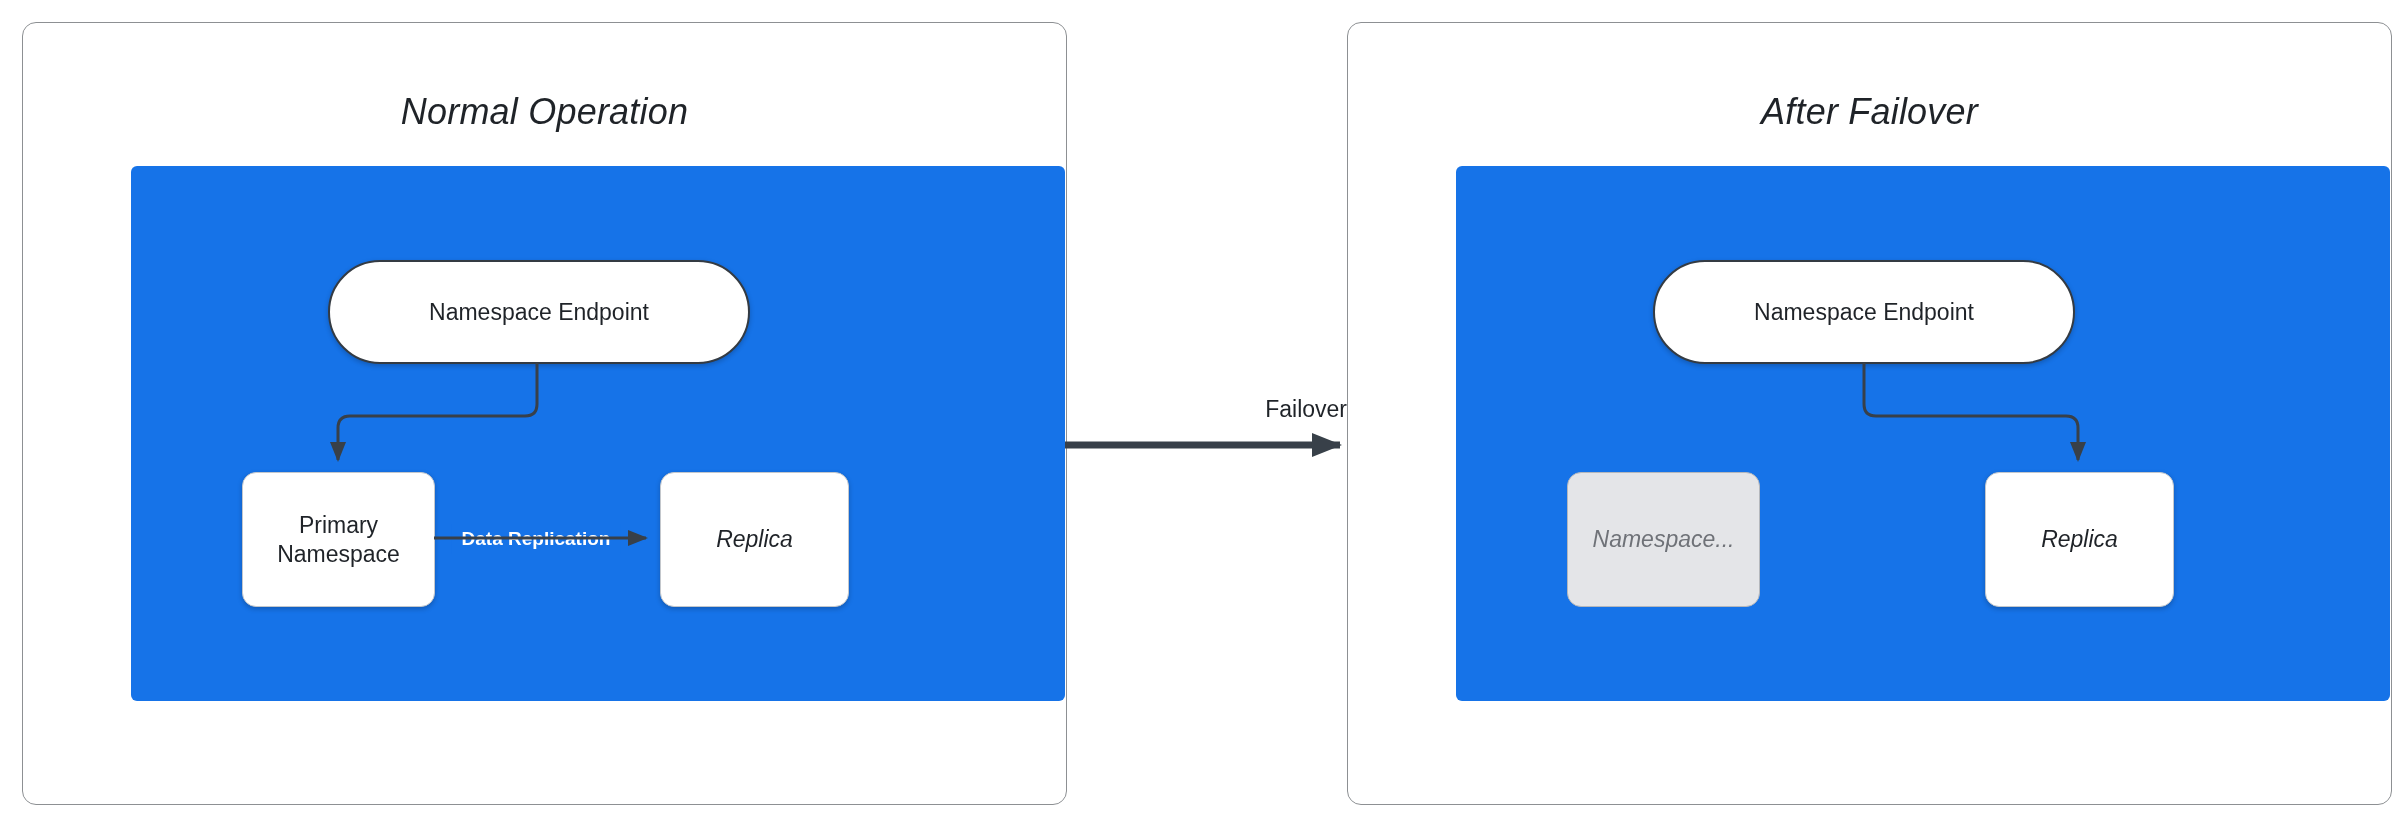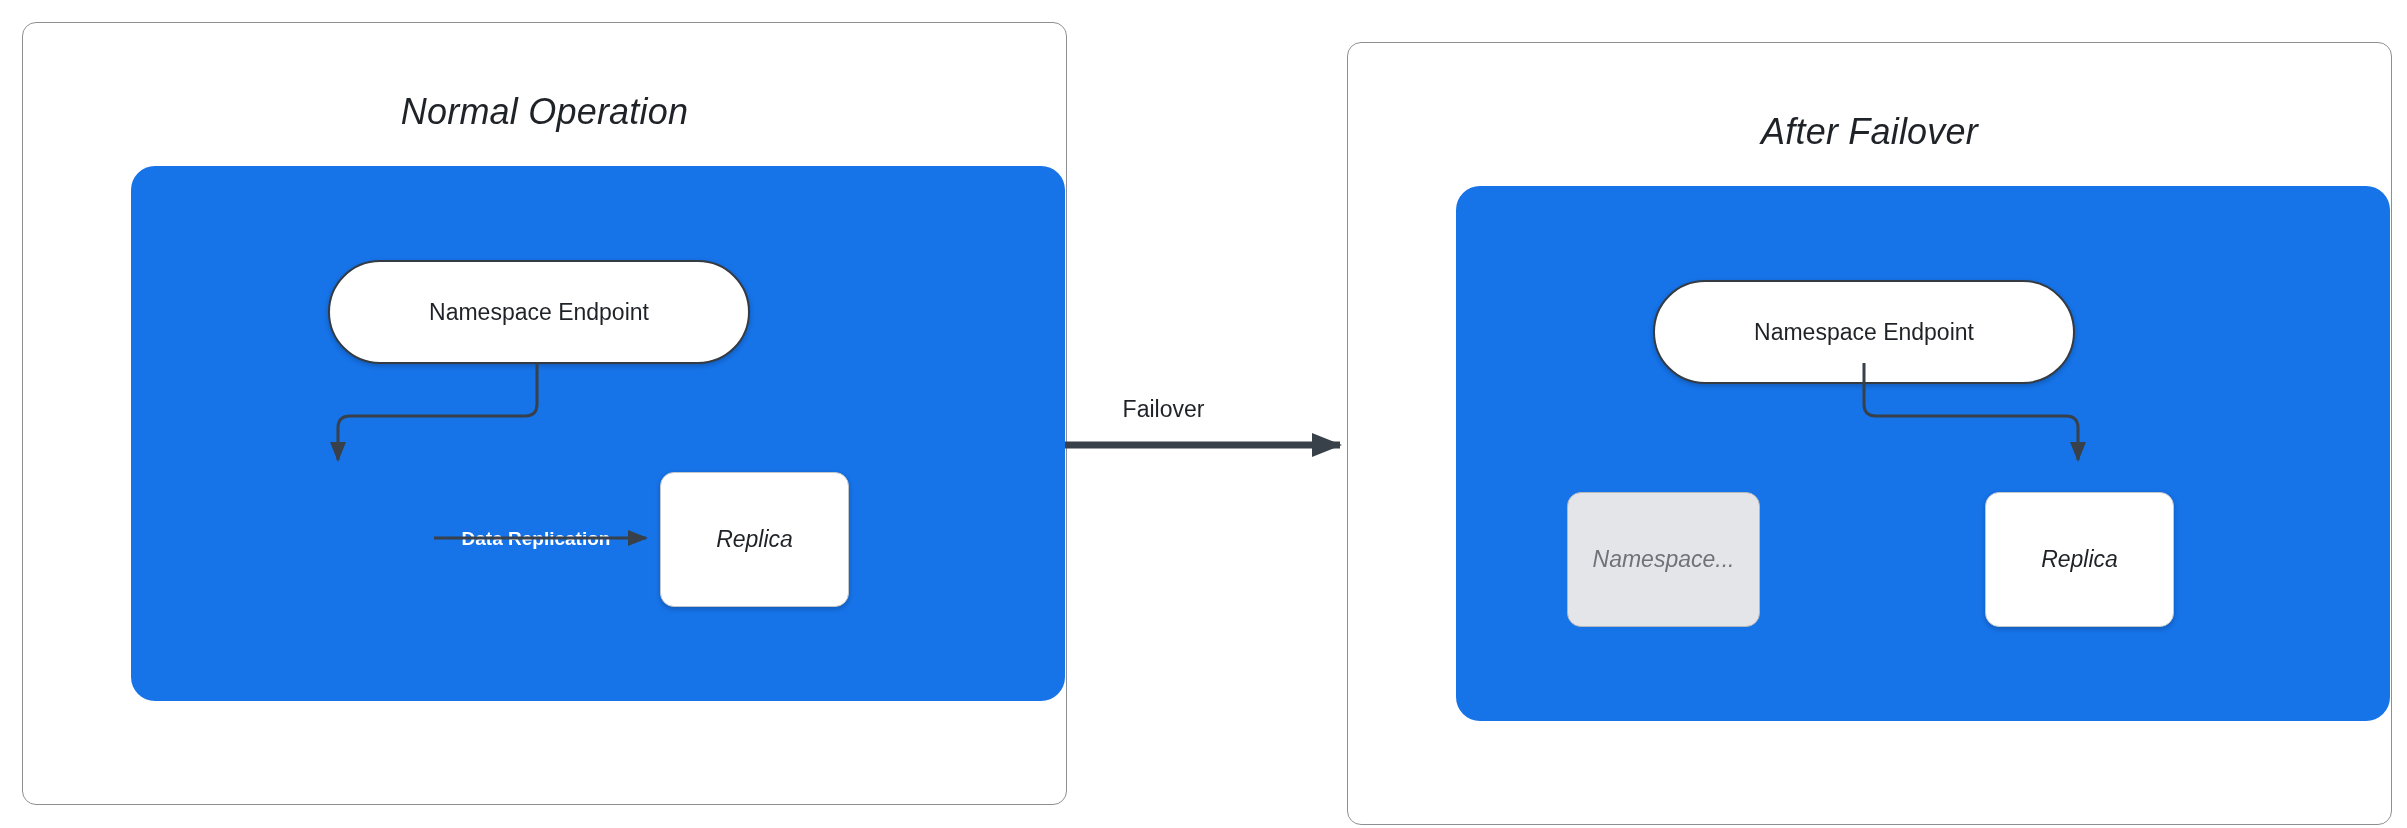--- a/index.html
+++ b/index.html
@@ -19,40 +19,40 @@
     position: absolute;
     top: 22px;
     width: 1045px;
     height: 783px;
     border: 1.5px solid var(--panel_border, #8d9093);
     border-radius: 14px;
     background: #ffffff;
     box-sizing: border-box;
   }
   .panel-left  { left: 22px; }
-  .panel-right { left: 1347px; margin-top: 20px; }
+  .panel-right { left: 1347px; }
   .panel-title {
     position: absolute;
     top: 68px;
     left: 0;
     width: 100%;
     text-align: center;
     font-size: 36px;
     font-style: italic;
     color: var(--text_dark, #1f2328);
     letter-spacing: 0.2px;
   }
   .cluster {
     position: absolute;
     left: 108px;
     top: 143px;
     width: 934px;
     height: 535px;
     background: var(--container_blue, #1673e8);
-    border-radius: 24px;
+    border-radius: 6px;
   }
   .node {
     position: absolute;
     display: flex;
     align-items: center;
     justify-content: center;
     text-align: center;
     background: var(--node_white, #ffffff);
     color: var(--text_dark, #1f2328);
     font-size: 23px;
@@ -90,24 +90,24 @@
     transform: translate(-50%, -50%);
     background: var(--container_blue, #1673e8);
     color: var(--edge_label_white, #ffffff);
     font-size: 19px;
     font-weight: bold;
     padding: 4px 10px;
     white-space: nowrap;
   }
   .failover-label {
     position: absolute;
-    left: 1056px;
+    left: 1132px;
     top: 396px;
     width: 215px;
-    text-align: center;
+    text-align: right;
     font-size: 23px;
     color: var(--text_dark, #1f2328);
   }
   svg.arrows {
     position: absolute;
     left: 0;
     top: 0;
     width: 2407px;
     height: 828px;
     pointer-events: none;
@@ -125,20 +125,21 @@
 <body>
 
 <div class="canvas">
 
   <section class="panel panel-left">
     <div class="panel-title">Normal Operation</div>
 
     <div class="cluster">
       <div class="node pill">Namespace Endpoint</div>
 
+      <div class="node rect rect-left">Primary Namespace</div>
 
       <div class="node rect rect-right">Replica</div>
 
       <div class="edge-label">Data Replication</div>
     </div>
   </section>
 
   <section class="panel panel-right">
     <div class="panel-title">After Failover</div>
 

